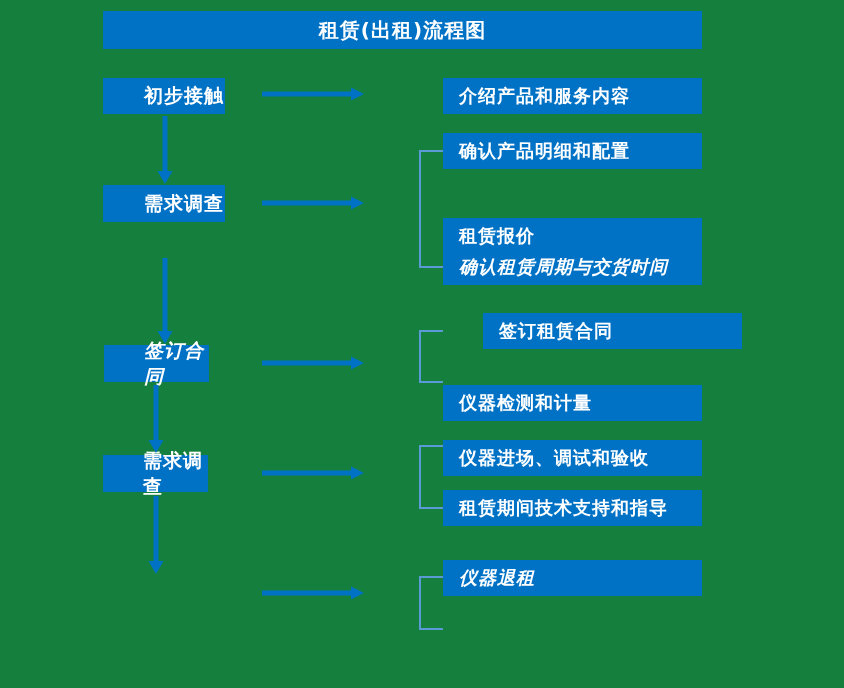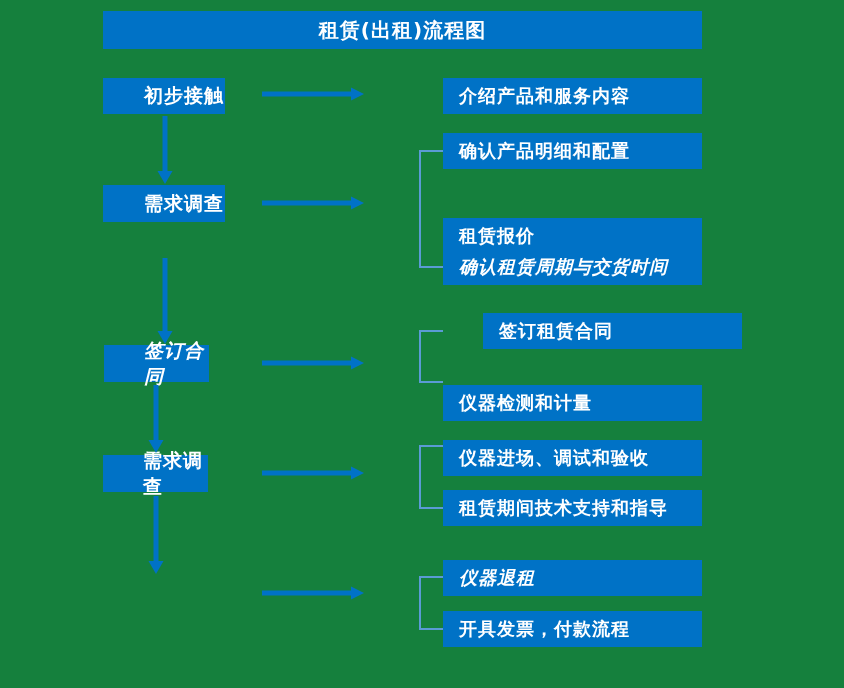--- a/index.html
+++ b/index.html
@@ -206,17 +206,14 @@
   <div class="bracket" style="left:418px; top:576px; width:27px; height:54px;">
     <svg width="27" height="54" viewBox="0 0 27 54">
       <path d="M25 1 L2 1 L2 53 L25 53" fill="none" stroke="#5b9bd5" stroke-width="2"></path>
     </svg>
   </div>
 
   <div class="box detail-box" style="left:443px; top:560px; width:259px; height:36px;font-style:italic;">
     <span>仪器退租</span>
   </div>
 
-  <div class="box detail-box" style="left:443px; top:611px; width:259px; height:36px;">
-    <span>开具发票，付款流程</span>
-  </div>
 
 </div>
 
 </body></html>

